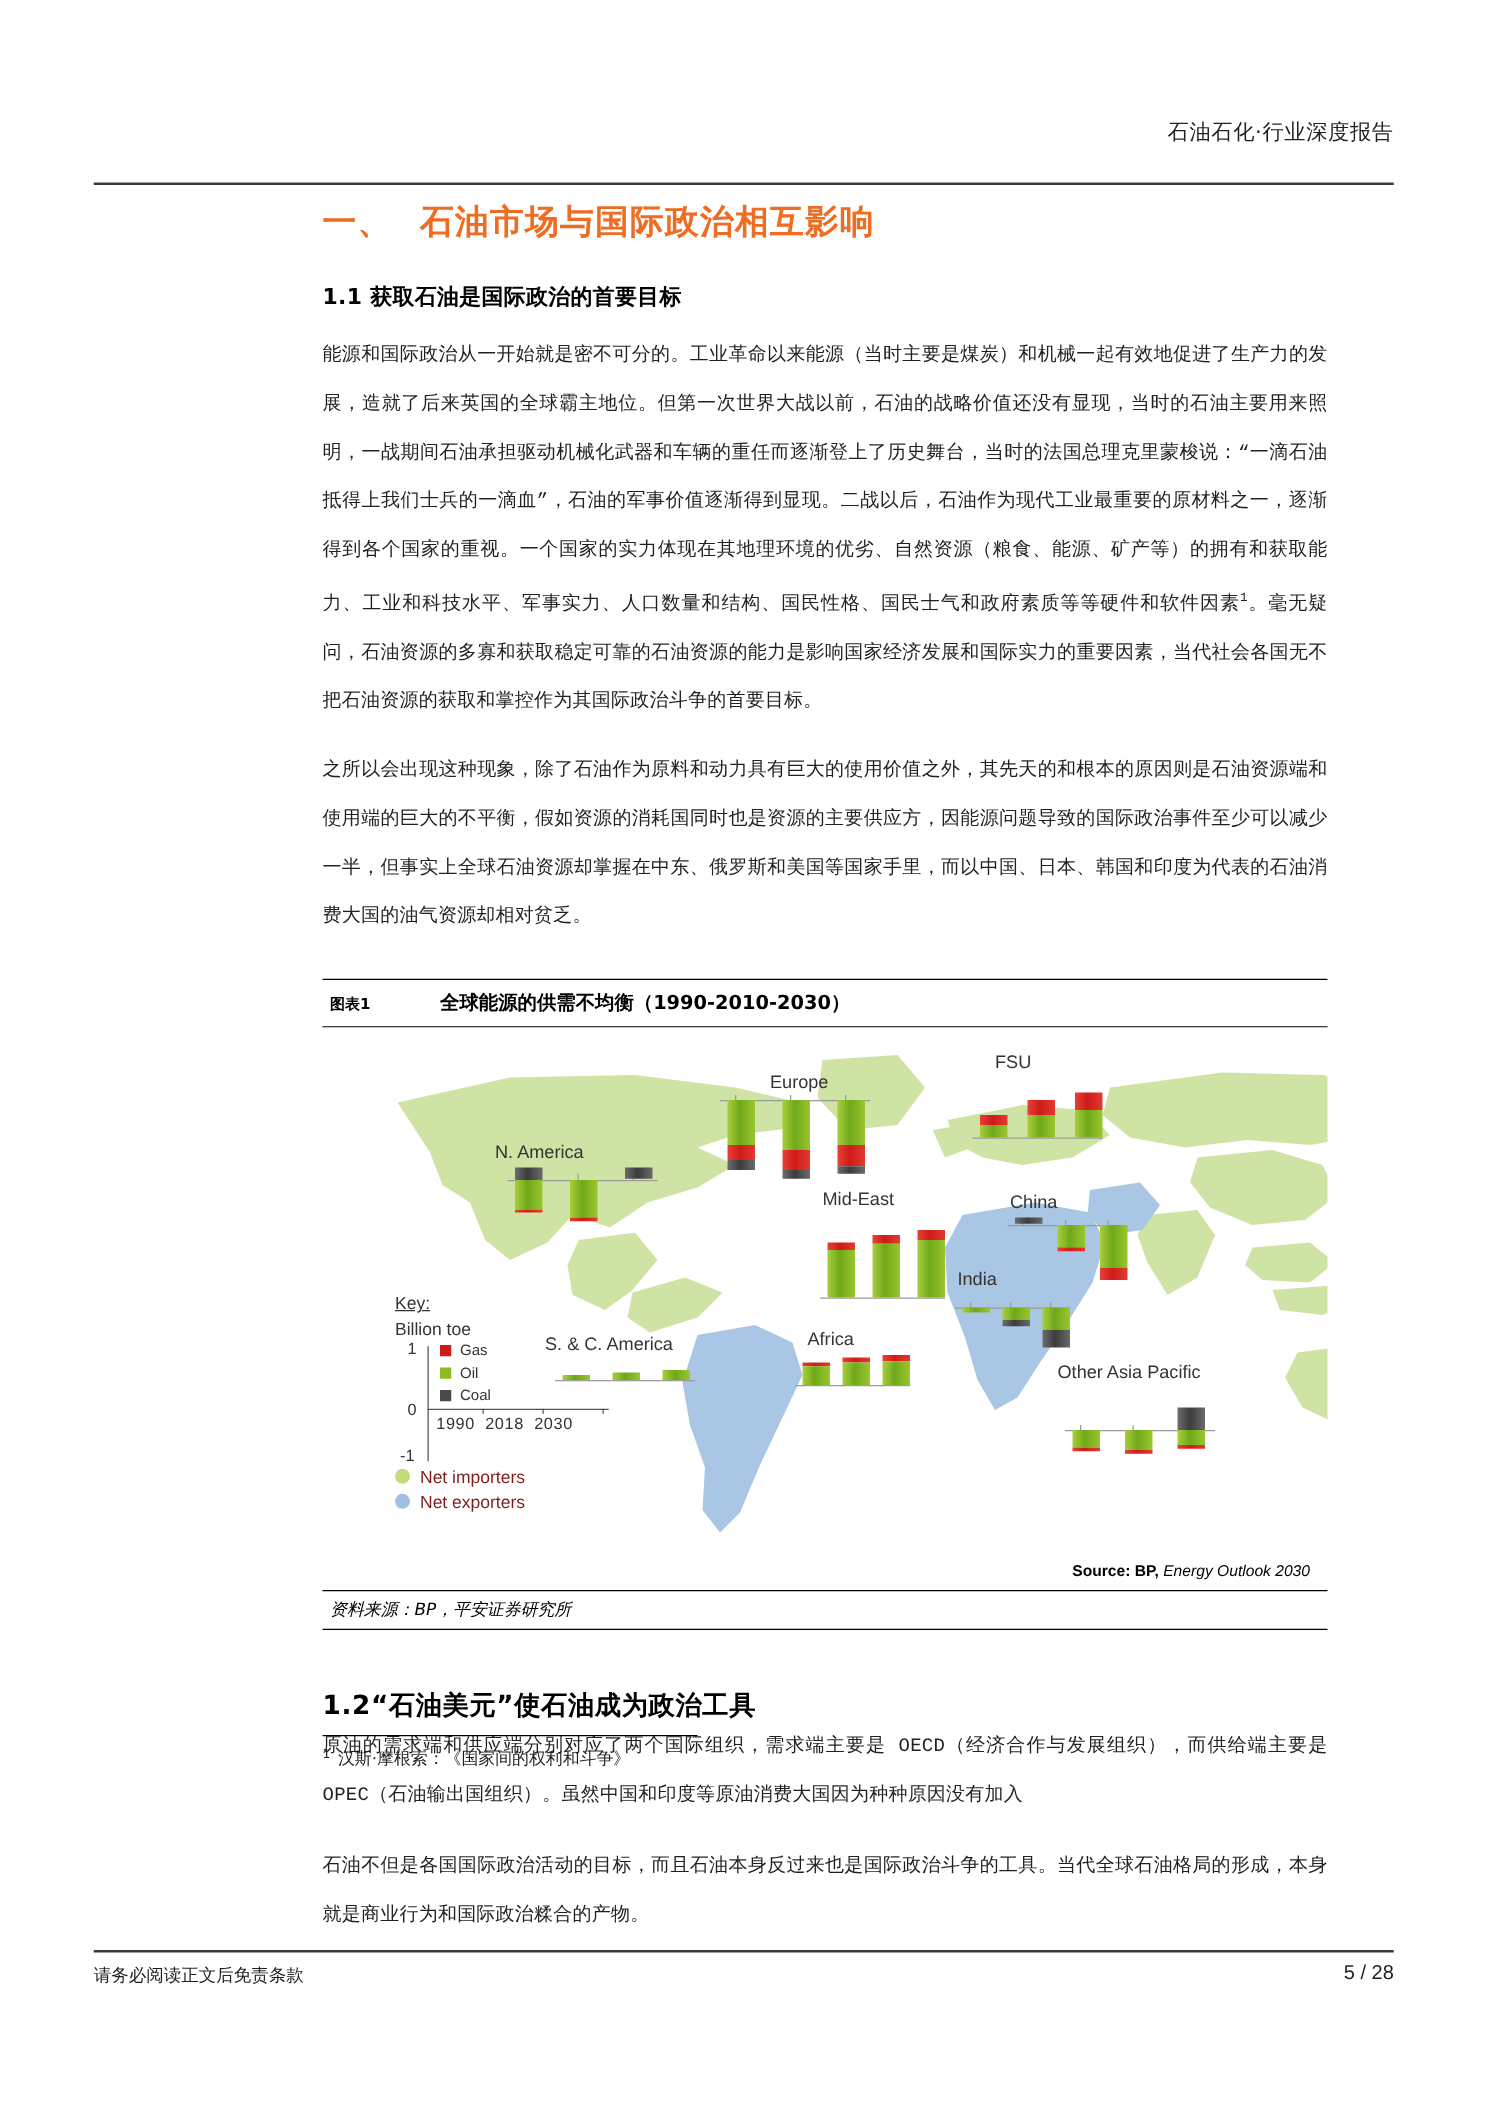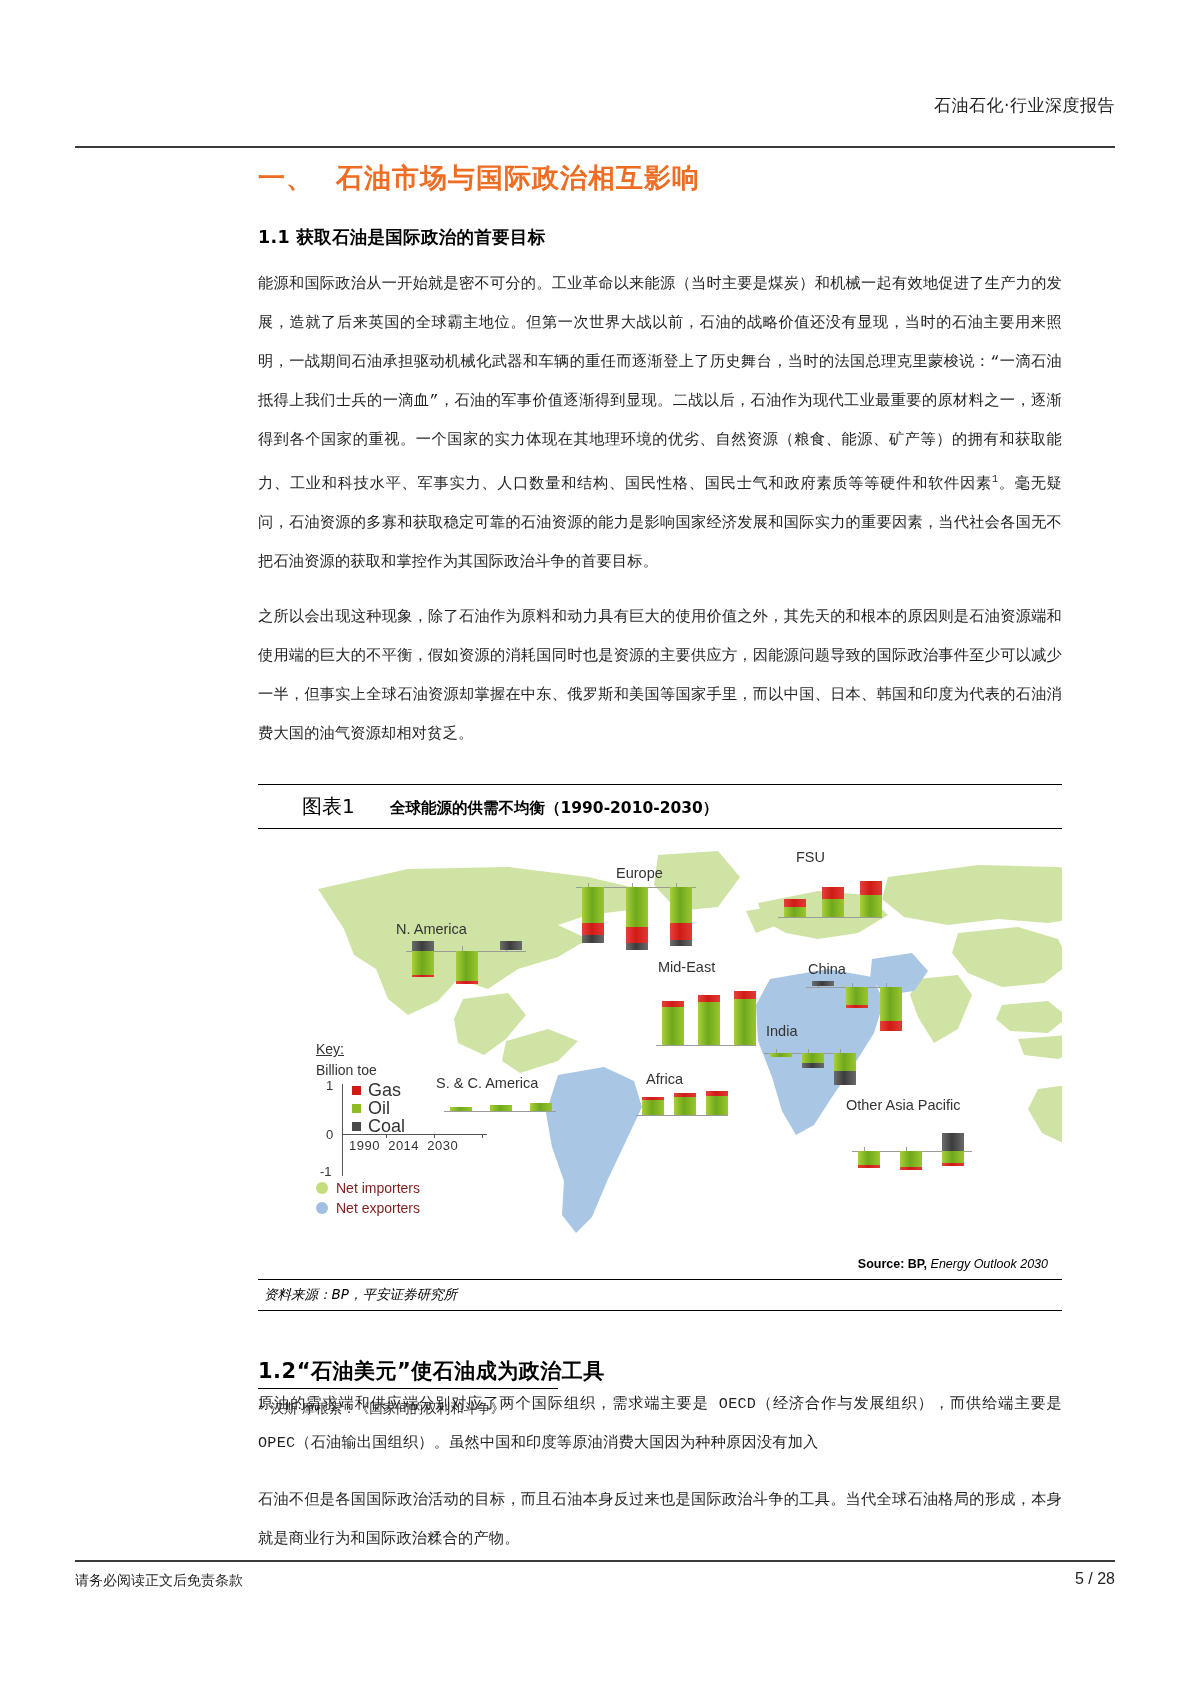--- a/index.html
+++ b/index.html
@@ -82,22 +82,22 @@
   }
   p.body sup{font-size:10px;vertical-align:super;}
 
   
   .figure{margin-top:30px;border-top:1.5px solid #000;border-bottom:1.5px solid #000;}
   .fig-head{
     display:flex;align-items:baseline;padding:8px 6px 8px 6px;
     border-bottom:1px solid #000;
   }
   .fig-head .lbl{
-    font-size:20px;font-weight:normal;font-family:"DejaVu Sans",sans-serif;
-    min-width:88px;color:#000;margin-left:38px;
+    font-size:12px;font-weight:bold;font-family:"DejaVu Sans",sans-serif;
+    min-width:88px;color:#000;
   }
   .fig-head .ttl{
     font-size:15.5px;font-weight:bold;font-family:"DejaVu Sans",sans-serif;color:#000;
   }
   .fig-body{position:relative;height:450px;background:#fff;overflow:hidden;}
   .fig-foot{
     border-top:1px solid #000;padding:6px 6px;
     font-size:13.5px;font-style:italic;font-family:"DejaVu Sans",sans-serif;color:#000;
   }
 
@@ -121,21 +121,21 @@
   .seg.oil{background:linear-gradient(to right,#a8cf3a 0%,#6fa81b 45%,#9ac62e 100%);}
   .seg.gas{background:linear-gradient(to right,#e8403a 0%,#cf1b16 45%,#e23a33 100%);}
 
   .keybox{position:absolute;left:58px;top:212px;width:190px;}
   .key-title{font-size:14px;color:#333;text-decoration:underline;font-family:"Liberation Sans",sans-serif;}
   .key-unit{font-size:14px;color:#333;margin-top:5px;font-family:"Liberation Sans",sans-serif;}
   .key-axis{position:relative;height:96px;margin-top:2px;}
   .ka-y{position:absolute;left:26px;top:4px;width:1px;height:92px;background:#555;}
   .ka-x{position:absolute;left:26px;top:54px;width:145px;height:1px;background:#555;}
   .ka-n{position:absolute;font-size:13px;color:#333;font-family:"Liberation Sans",sans-serif;}
-  .ka-item{position:absolute;display:flex;align-items:center;gap:7px;font-size:18px;color:#333;font-family:"Liberation Sans",sans-serif;}
+  .ka-item{position:absolute;display:flex;align-items:center;gap:7px;font-size:12px;color:#333;font-family:"Liberation Sans",sans-serif;}
   .swatch{width:9px;height:9px;display:inline-block;}
   .ka-years{position:absolute;left:33px;top:58px;font-size:13px;color:#333;
     letter-spacing:.5px;font-family:"Liberation Sans",sans-serif;white-space:nowrap;}
   .ka-tick{position:absolute;width:1px;height:4px;background:#555;top:54px;}
   .netrow{display:flex;align-items:center;gap:8px;font-size:14px;color:#7f1d1d;
     margin-top:4px;font-family:"Liberation Sans",sans-serif;}
   .globe{width:12px;height:12px;border-radius:50%;display:inline-block;}
   .globe.imp{background:#c3dd7a;}
   .globe.exp{background:#9fc0e0;}
 
@@ -437,21 +437,21 @@
             </div>
             <div class="ka-item" style="left:36px;top:36px;">
               <span class="swatch" style="background:#4a4a4a;"></span>
               <span>Coal</span>
             </div>
             <div class="ka-tick" style="left:70px;"></div>
             <div class="ka-tick" style="left:118px;"></div>
             <div class="ka-tick" style="left:166px;"></div>
             <div class="ka-years">
               <span>1990</span>&nbsp;
-              <span>2014</span>&nbsp;
+              <span>2018</span>&nbsp;
               <span>2030</span>
             </div>
           </div>
           <div class="netrow">
             <span class="globe imp"></span>
             <span>Net importers</span>
           </div>
           <div class="netrow">
             <span class="globe exp"></span>
             <span>Net exporters</span>

